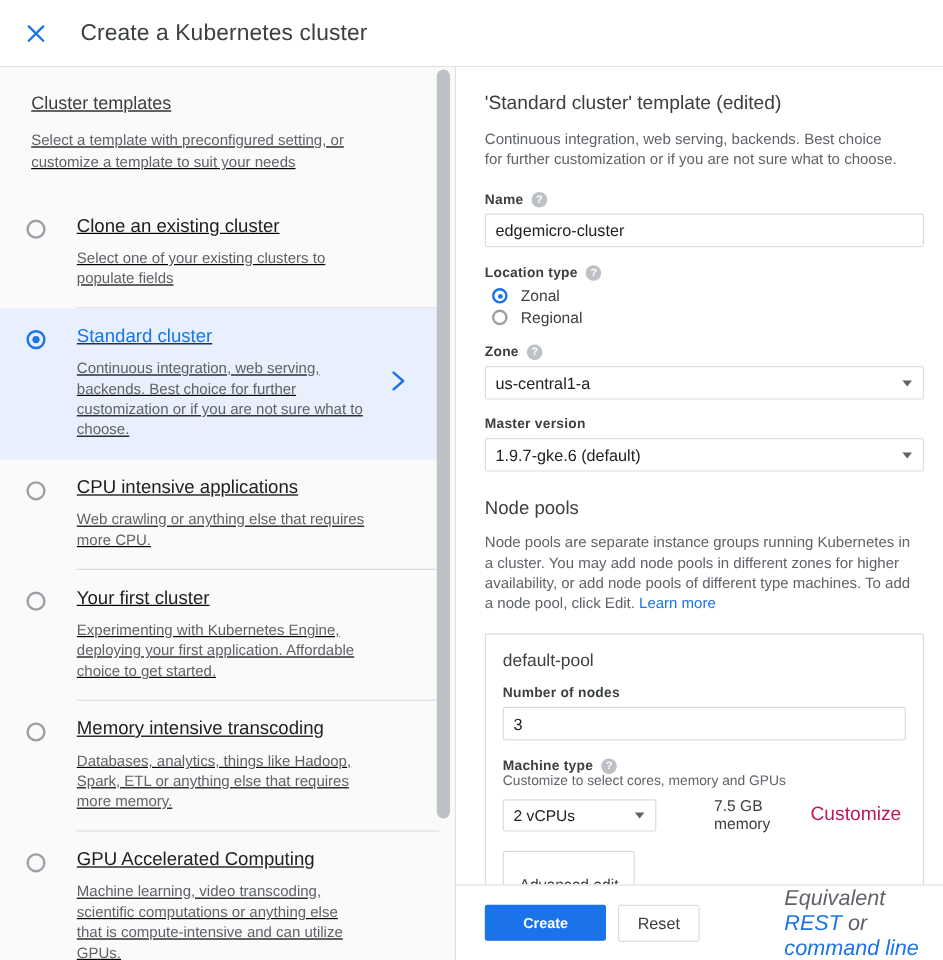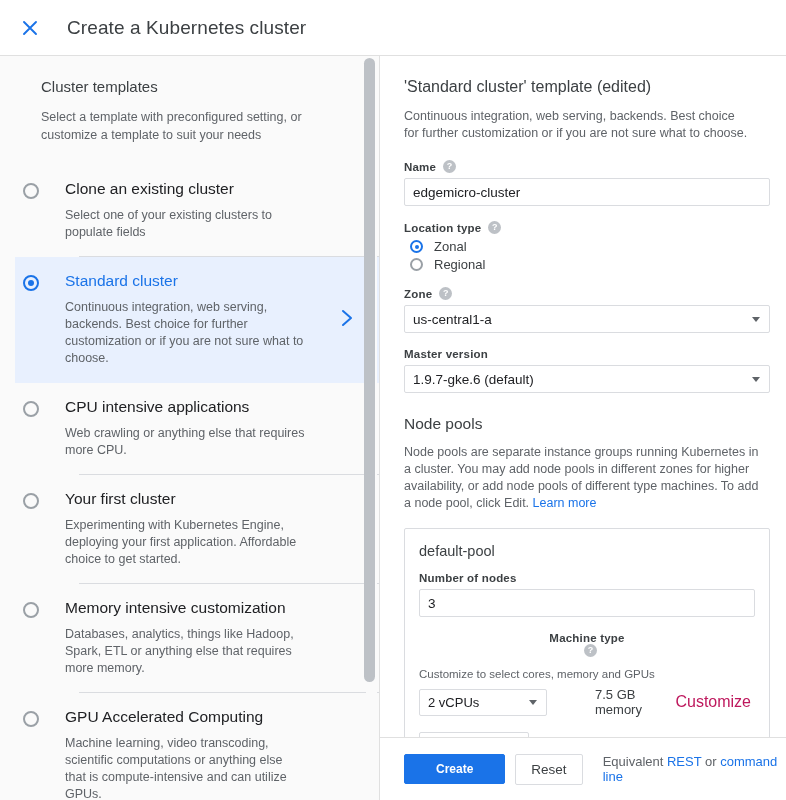--- a/index.html
+++ b/index.html
@@ -46,24 +46,25 @@
   .left-panel {
     width: 380px;
     flex: 0 0 380px;
     background: #fafafa;
     position: relative;
     overflow: hidden;
     border-right: 1px solid #e0e0e0;
   }
   .left-scroll {
     position: absolute;
-    top: 0; left: 15px;
+    top: 0; left: 0;
     width: 368px;
     height: 744px;
     overflow: hidden;
+    text-decoration: underline;
   }
   .lp-head {
     padding: 22px 30px 0 26px;
   }
   .lp-title {
     font-size: 15px;
     color: #3c4043;
     margin: 0 0 13px 0;
     font-weight: 400;
   }
@@ -72,21 +73,21 @@
     line-height: 18px;
     color: #5f6368;
     margin: 0;
     max-width: 310px;
   }
 
   .tpl-list { margin-top: 21px; }
   .tpl-item {
     display: flex;
     position: relative;
-    padding: 14px 10px 16px 8px;
+    padding: 14px 10px 16px 22px;
     cursor: pointer;
   }
   .tpl-item.selected {
     background: #e8f0fe;
   }
   .tpl-item .divider {
     position: absolute;
     left: 64px; right: 0; bottom: 0;
     height: 1px;
     background: #dadce0;
@@ -379,23 +380,24 @@
     color: #3c4043;
     border: 1px solid #dadce0;
     border-radius: 2px;
     font-size: 13.5px;
     padding: 7px 15px;
     margin-left: 10px;
     cursor: pointer;
     font-family: "Liberation Sans", sans-serif;
   }
   .equiv {
-    margin-left: 20px;
-    font-size: 13px;
+    margin-left: 71px;
+    font-size: 18px;
     color: #5f6368;
+    font-style: italic;
   }
   .equiv a { color: #1a73e8; text-decoration: none; cursor: pointer; }
 </style>
 </head>
 <body>
 
 <div class="header">
   <div class="close-btn">
     <span>
       <svg width="20" height="20" viewBox="0 0 20 20">
@@ -455,21 +457,21 @@
           <div class="tpl-body">
             <p class="tpl-name">Your first cluster</p>
             <p class="tpl-desc">Experimenting with Kubernetes Engine, deploying your first application. Affordable choice to get started.</p>
           </div>
           <div class="divider"></div>
         </div>
 
         <div class="tpl-item">
           <div class="radio"></div>
           <div class="tpl-body">
-            <p class="tpl-name">Memory intensive customization</p>
+            <p class="tpl-name">Memory intensive transcoding</p>
             <p class="tpl-desc">Databases, analytics, things like Hadoop, Spark, ETL or anything else that requires more memory.</p>
           </div>
           <div class="divider"></div>
         </div>
 
         <div class="tpl-item nodiv">
           <div class="radio"></div>
           <div class="tpl-body">
             <p class="tpl-name">GPU Accelerated Computing</p>
             <p class="tpl-desc">Machine learning, video transcoding, scientific computations or anything else that is compute-intensive and can utilize GPUs.</p>
@@ -540,21 +542,21 @@
         <p class="sec-desc"><span>Node pools are separate instance groups running Kubernetes in a cluster. You may add node pools in different zones for higher availability, or add node pools of different type machines. To add a node pool, click Edit. </span><a class="link">Learn more</a></p>
 
         <div class="pool-card">
           <p class="pool-name">default-pool</p>
 
           <div class="field-label">
             <span>Number of nodes</span>
           </div>
           <input class="text-input" type="text" value="3" style="">
 
-          <div class="field-label" style="margin-top:15px;margin-bottom:11px;flex-direction:column;">
+          <div class="field-label" style="margin-top:15px;margin-bottom:0;">
             <span>Machine type</span>
             <span class="help-icon">?</span>
           </div>
           <p class="mt-sub">Customize to select cores, memory and GPUs</p>
 
           <div class="mt-row">
             <div class="mt-select">
               <span class="val">2 vCPUs</span>
               <span class="caret"></span>
             </div>

